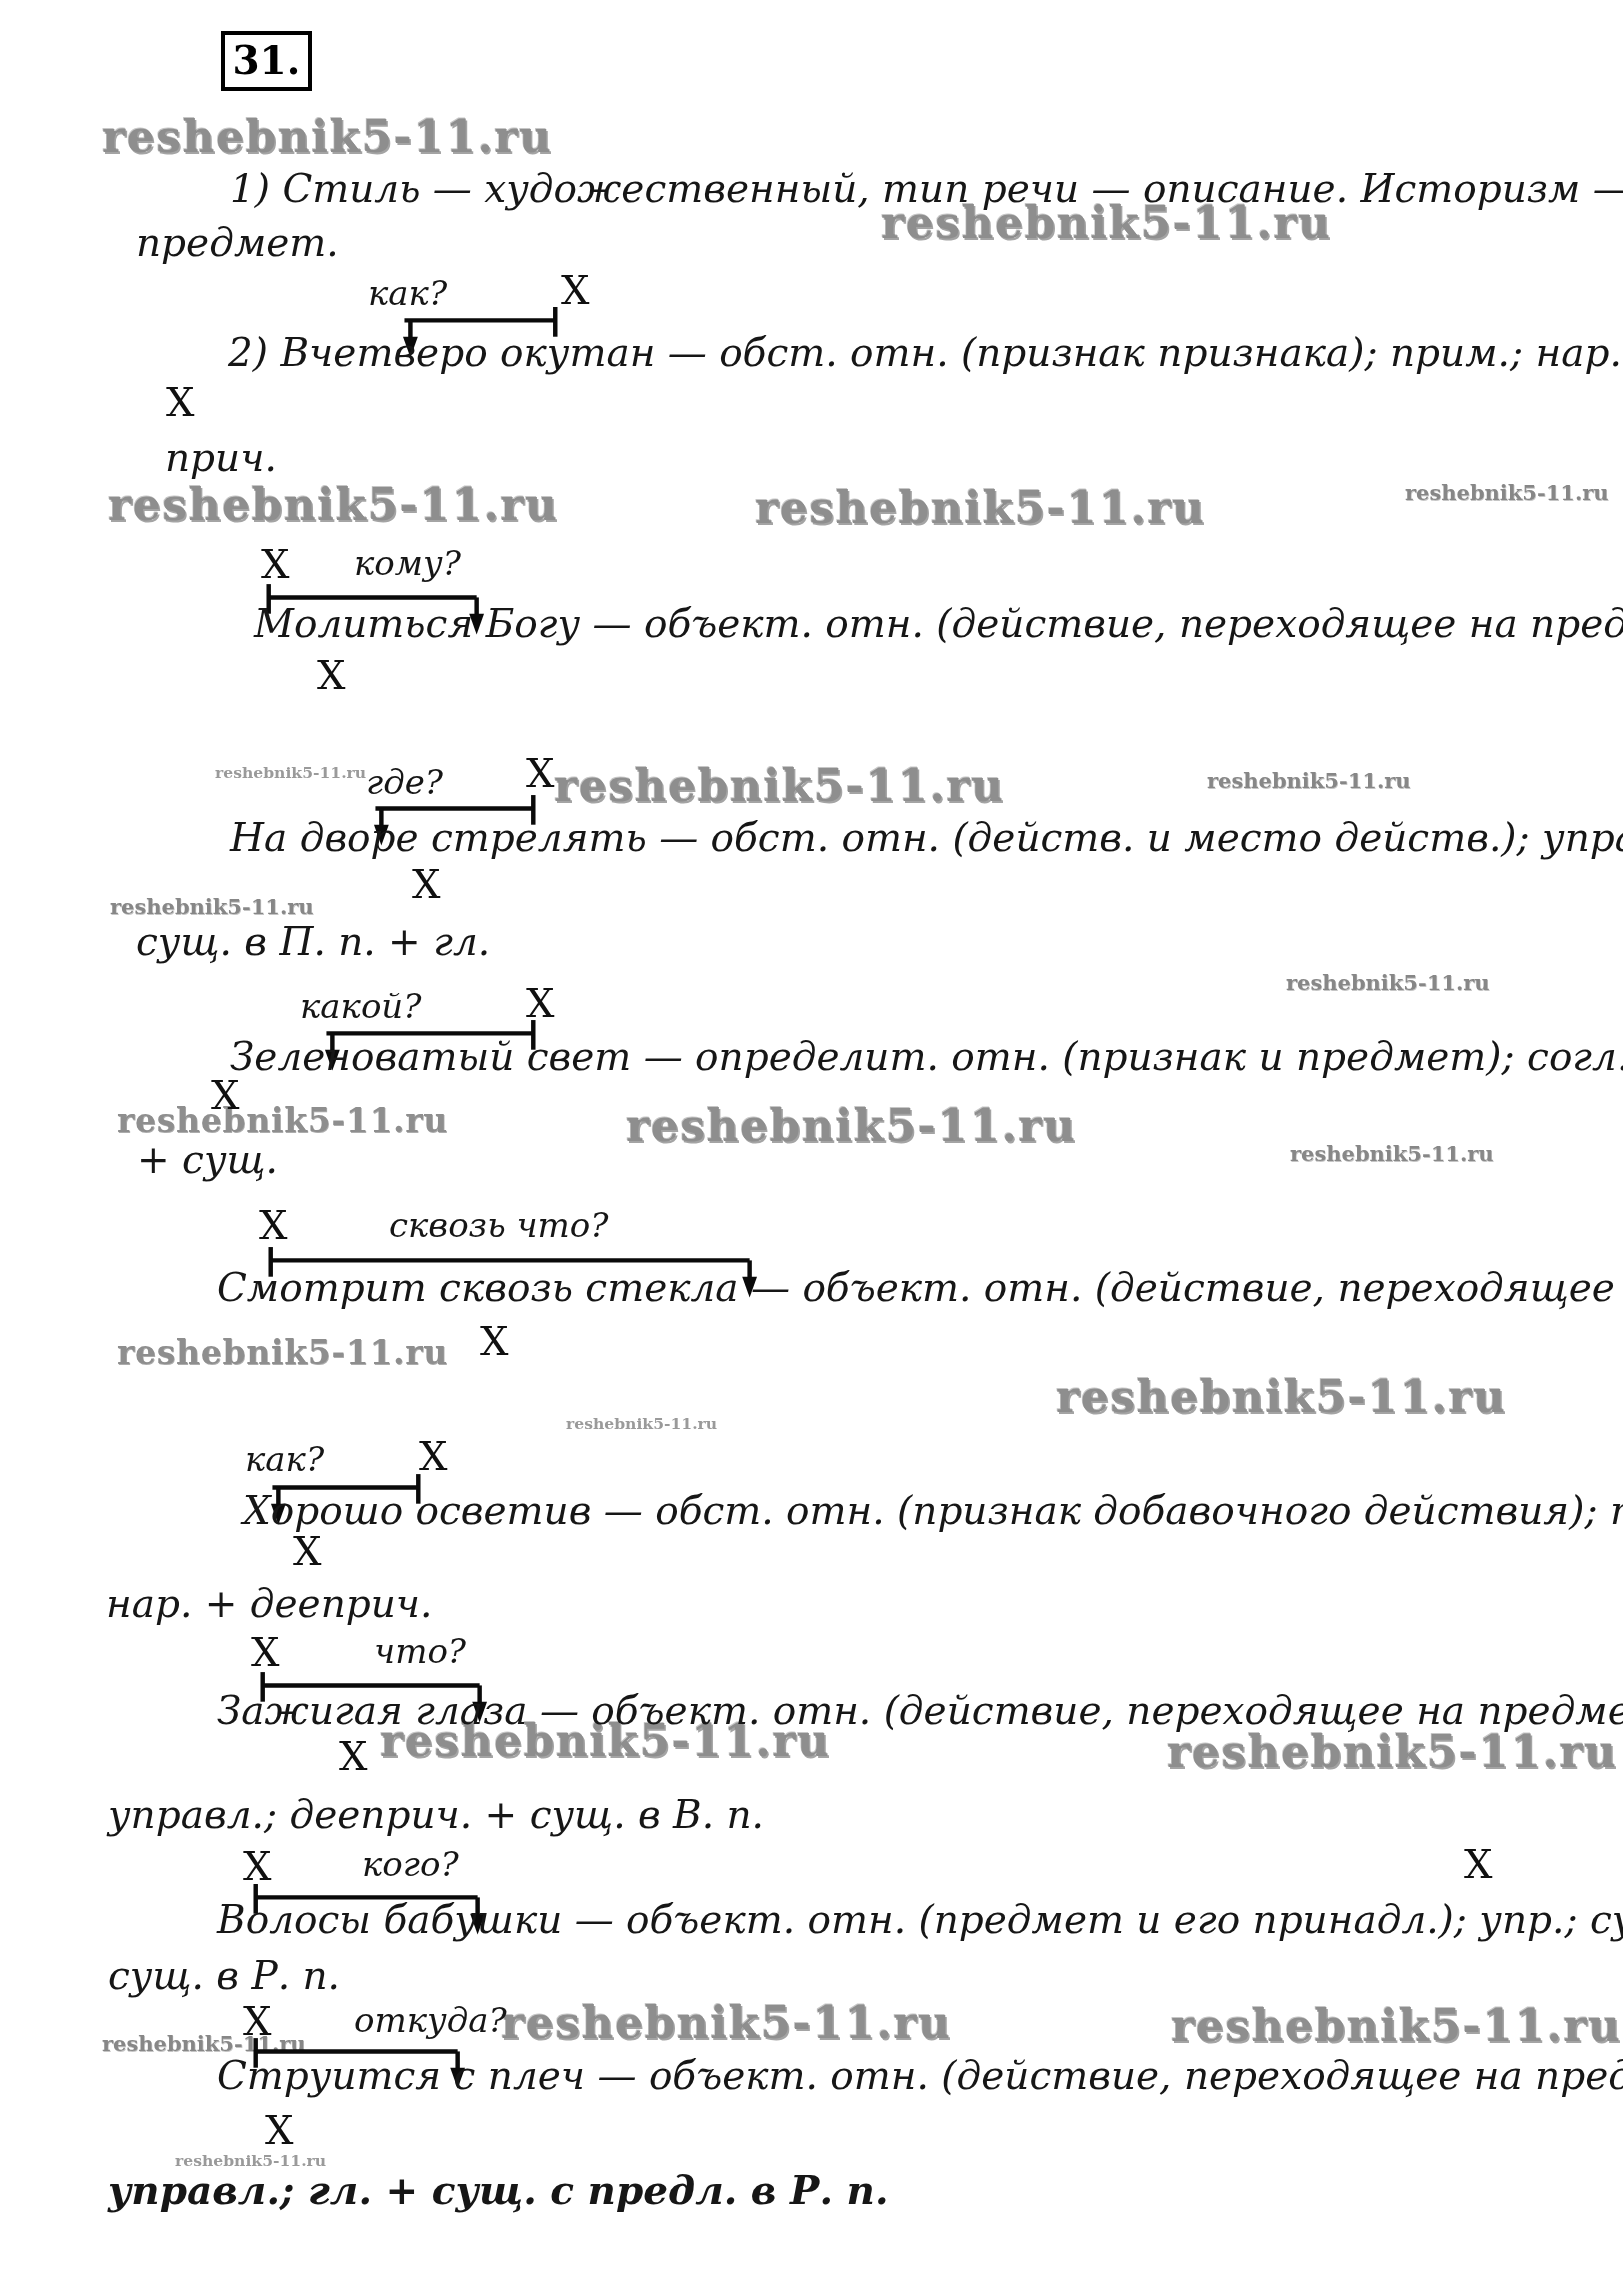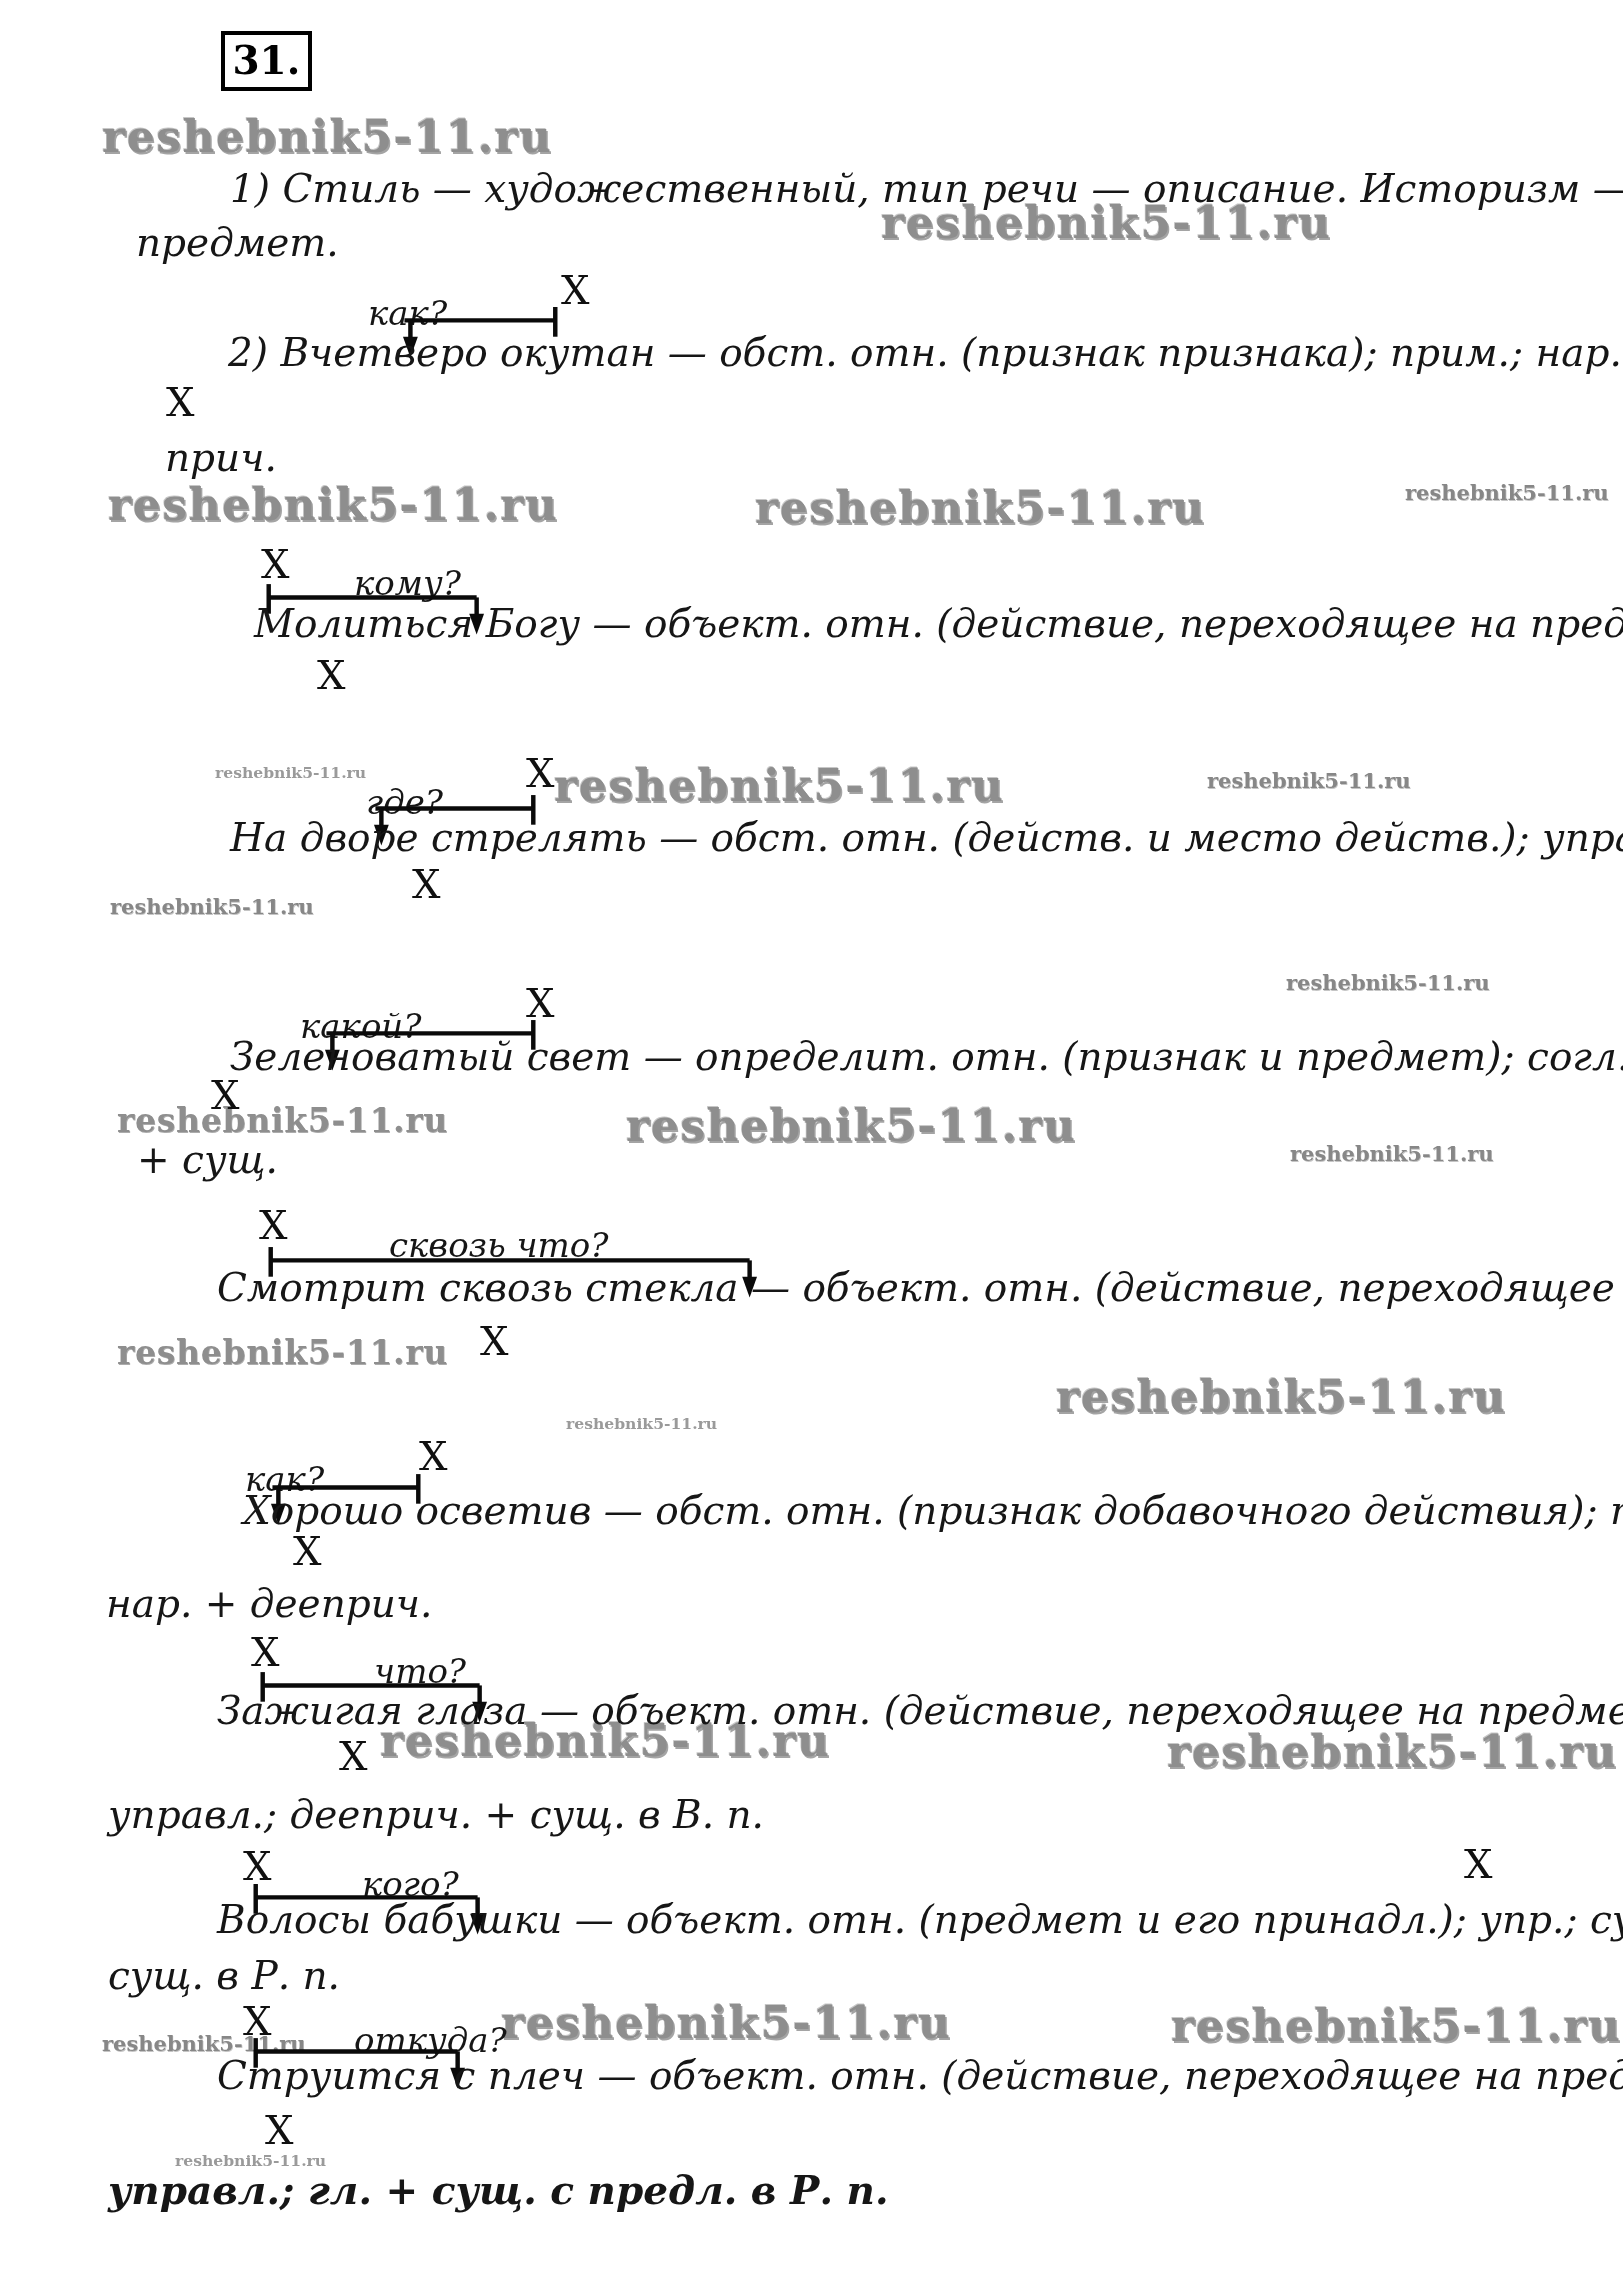--- a/index.html
+++ b/index.html
@@ -1,21 +1,21 @@
 <!DOCTYPE html>
 <html style="font-size:12px"><head>
 <meta charset="utf-8">
 <style>
   html,body{margin:0;padding:0;background:#ffffff;}
   #page{position:relative;width:1623px;height:2273px;background:#ffffff;overflow:hidden;
         font-family:"DejaVu Serif",serif;}
   .txt{position:absolute;font-family:"DejaVu Serif",serif;font-style:italic;
        font-size:39px;color:#161616;white-space:nowrap;line-height:1.1;}
   .qlabel{position:absolute;font-family:"DejaVu Serif",serif;font-style:italic;
-       font-size:34px;color:#161616;white-space:nowrap;margin-top:20px;}
+       font-size:34px;color:#161616;white-space:nowrap;}
   .xmark{position:absolute;font-family:"DejaVu Serif",serif;font-style:normal;
        font-size:40px;color:#101010;line-height:1;}
   .wm{position:absolute;font-family:"DejaVu Serif",serif;font-weight:bold;
       white-space:nowrap;user-select:none;}
   .wm-big{font-size:44px;color:#8e8e8e;letter-spacing:1.5px;
       text-shadow:1.5px 1.5px 0 rgba(90,90,90,.55),-0.7px -0.7px 0 rgba(130,130,130,.45);}
   .wm-med{font-size:33px;color:#8e8e8e;letter-spacing:0.7px;
       text-shadow:0.7px 0.7px 0 rgba(90,90,90,.5);}
   .wm-small{font-size:21px;color:#878787;text-shadow:0.7px 0.7px 0 rgba(110,110,110,.4);}
   .wm-tiny{font-size:15.6px;color:#9a9a9a;}
@@ -87,20 +87,21 @@
   <div class="qlabel" style="left:366px;top:762px;">где?</div>
   <div class="xmark" style="left:526px;top:753px;">X</div>
   <svg class="bracket" style="left:371px;top:795px;" width="166" height="52" viewBox="0 0 224 70">
     <line x1="219" y1="0" x2="219" y2="40"></line>
     <line x1="6" y1="18" x2="219" y2="18"></line>
     <line x1="14" y1="18" x2="14" y2="42"></line>
     <polygon points="4,40 24,40 14,68"></polygon>
   </svg>
   <div class="txt" style="left:230px;top:817px;">На дворе стрелять — обст. отн. (действ. и место действ.); управл.;</div>
   <div class="xmark" style="left:412px;top:864px;">X</div>
+  <div class="txt" style="left:136px;top:921px;">сущ. в П. п. + гл.</div>
 
   <div class="qlabel" style="left:300px;top:986px;">какой?</div>
   <div class="xmark" style="left:526px;top:983px;">X</div>
   <svg class="bracket" style="left:322px;top:1020px;" width="215" height="52" viewBox="0 0 290 70">
     <line x1="285" y1="0" x2="285" y2="40"></line>
     <line x1="6" y1="18" x2="285" y2="18"></line>
     <line x1="14" y1="18" x2="14" y2="42"></line>
     <polygon points="4,40 24,40 14,68"></polygon>
   </svg>
   <div class="txt" style="left:230px;top:1036px;">Зеленоватый свет — определит. отн. (признак и предмет); согл.; прил.</div>

